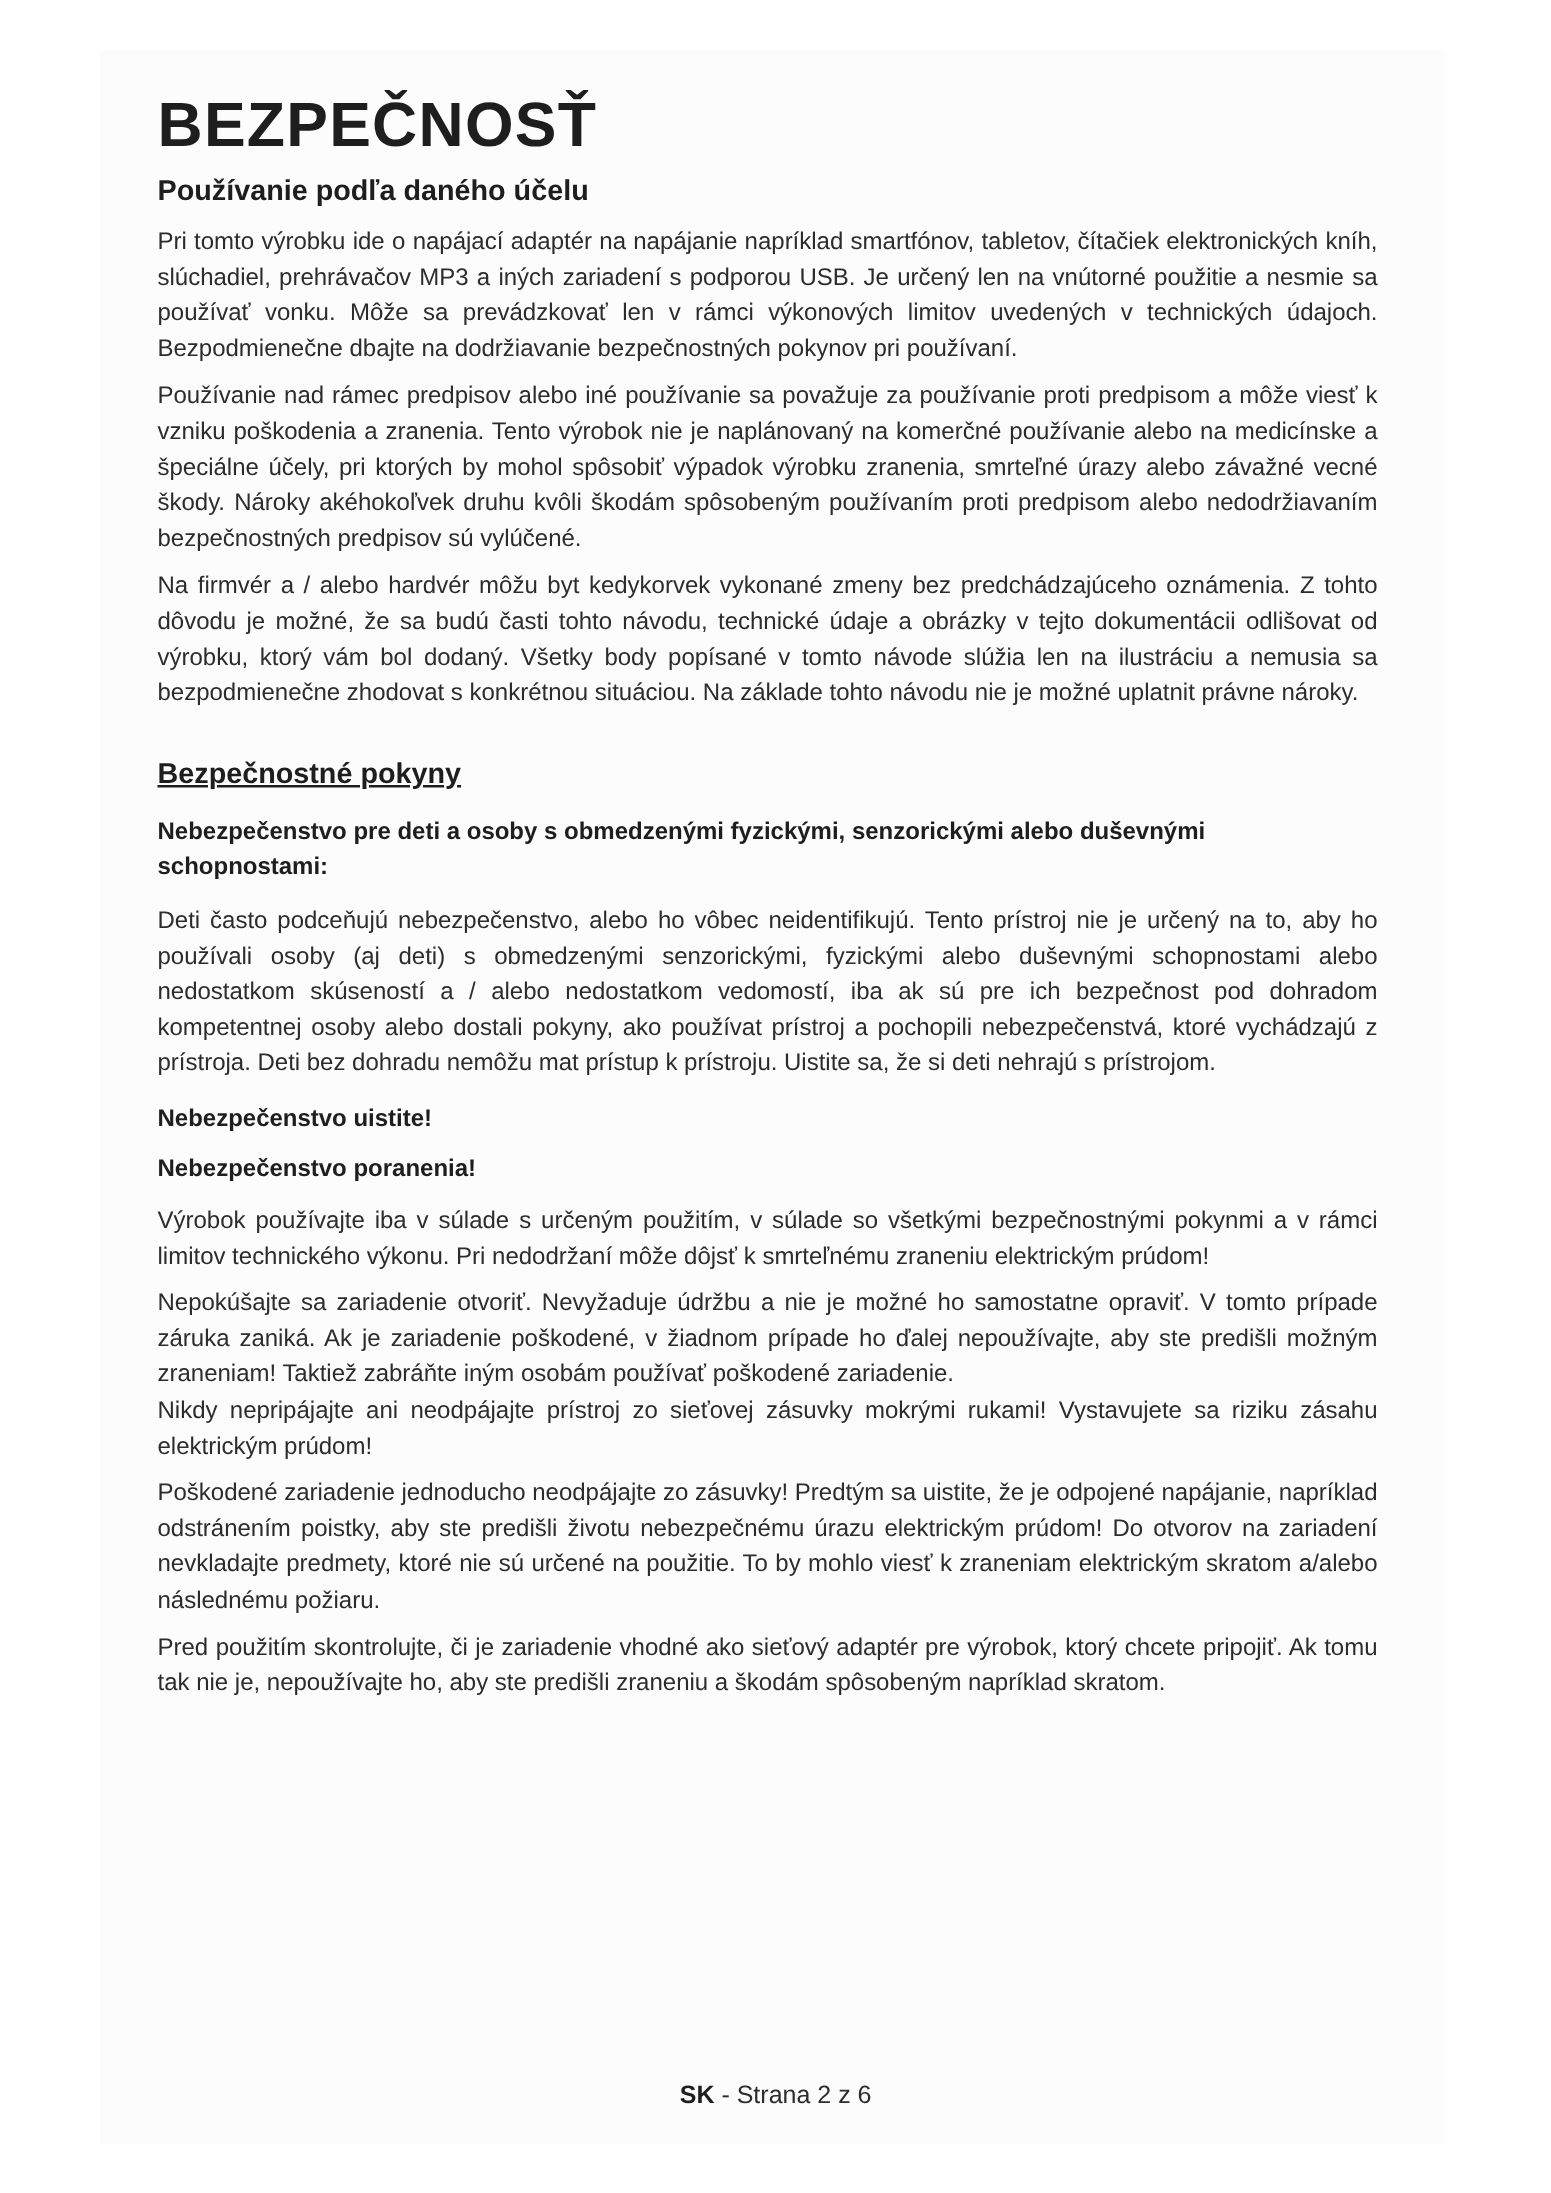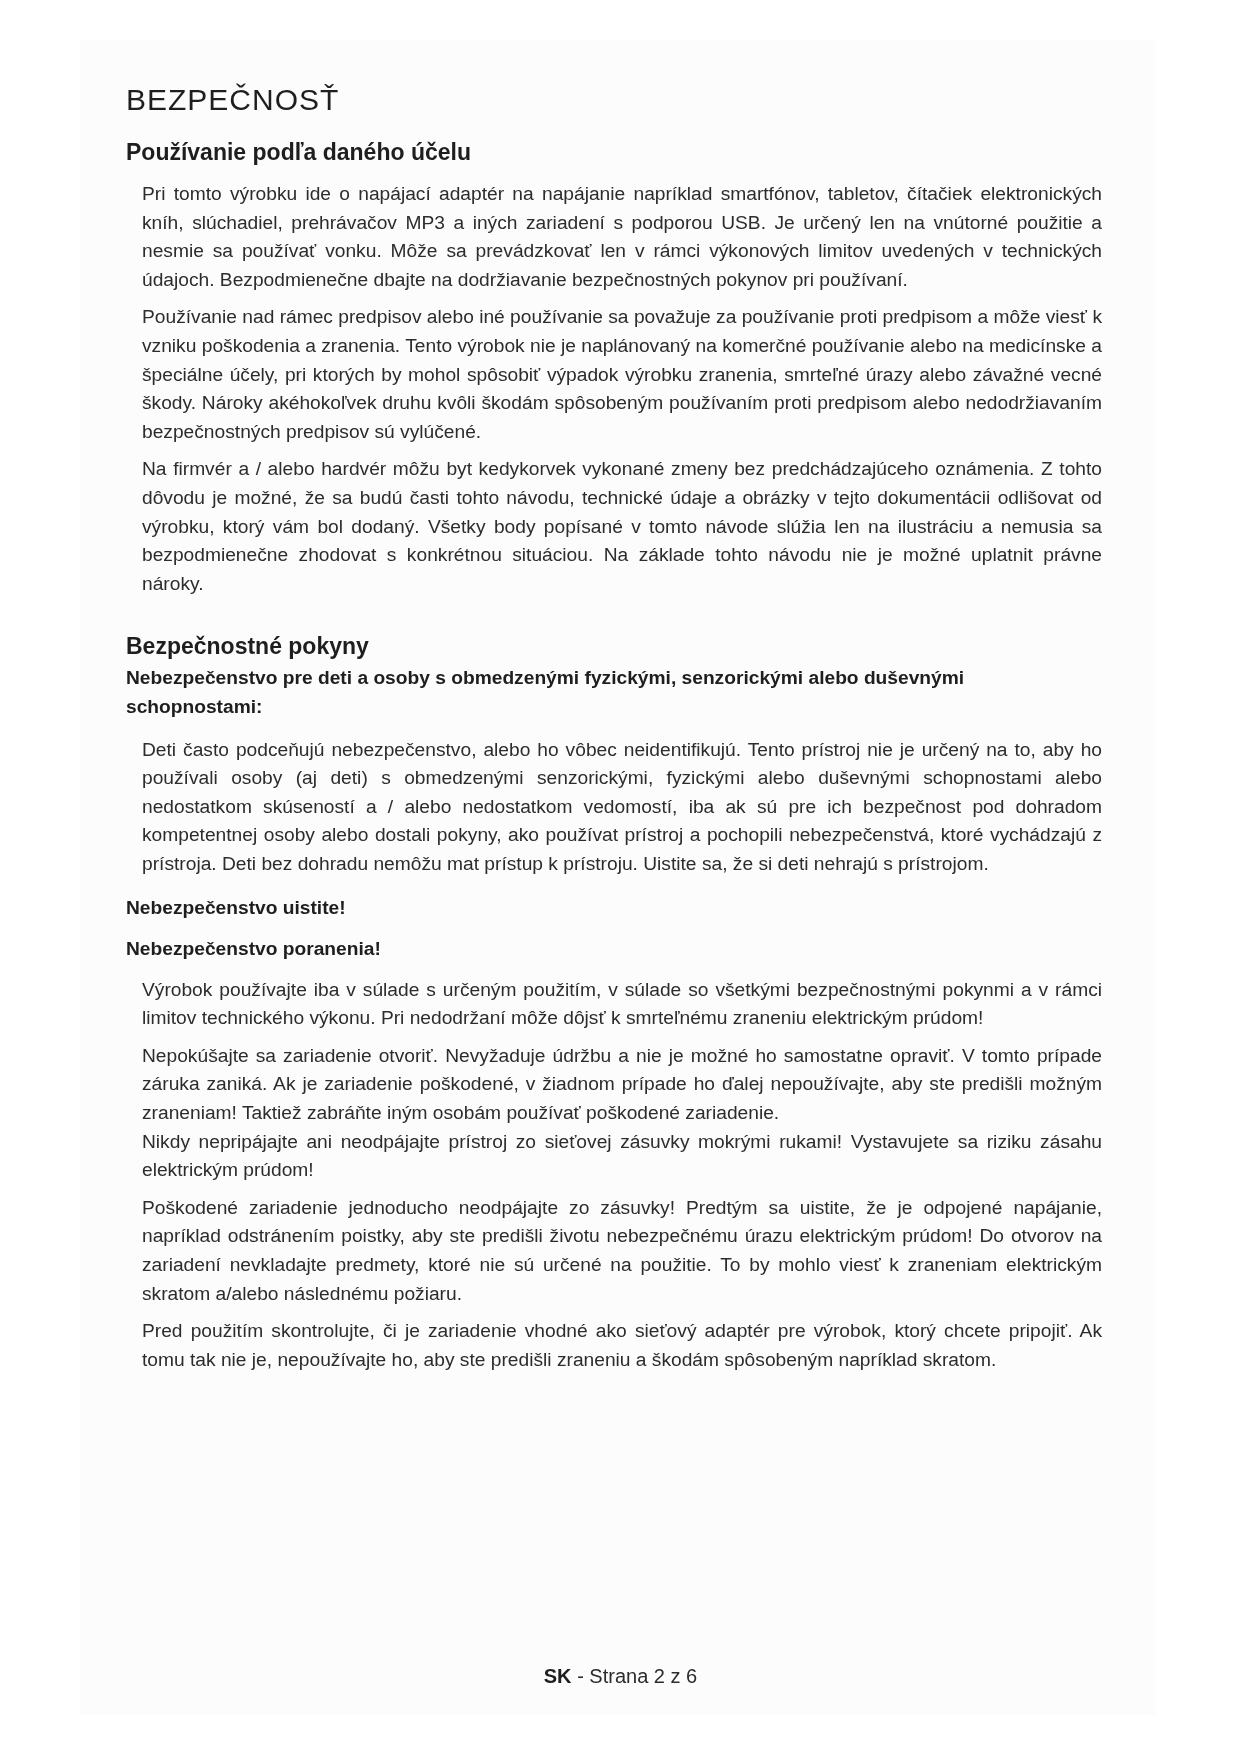--- a/index.html
+++ b/index.html
@@ -24,39 +24,40 @@
       background: #fdfcfd;
     }
     .content {
       position: absolute;
       left: 126px;
       top: 72px;
       width: 976px;
     }
     h1.main-title {
       margin: 0;
-      font-size: 30px;
-      font-weight: normal;
+      font-size: 50px;
+      font-weight: bold;
       letter-spacing: 1px;
       color: #1e1e1e;
       line-height: 56px;
     }
     h2.section-title {
       margin: 6px 0 10px 0;
       font-size: 23px;
       font-weight: bold;
       color: #1e1e1e;
       line-height: 36px;
     }
     h2.section-title.second {
       margin-top: 30px;
-      margin-bottom: 0;
+      margin-bottom: 16px;
+      text-decoration: underline;
     }
     p.body {
-      margin: 0 0 9px 16px;
+      margin: 0 0 9px 0;
       font-size: 19.2px;
       line-height: 28.6px;
       color: #2c2c2c;
       text-align: justify;
       text-align-last: left;
     }
     p.subhead {
       margin: 0 0 12px 0;
       font-size: 19.2px;
       line-height: 28.6px;

